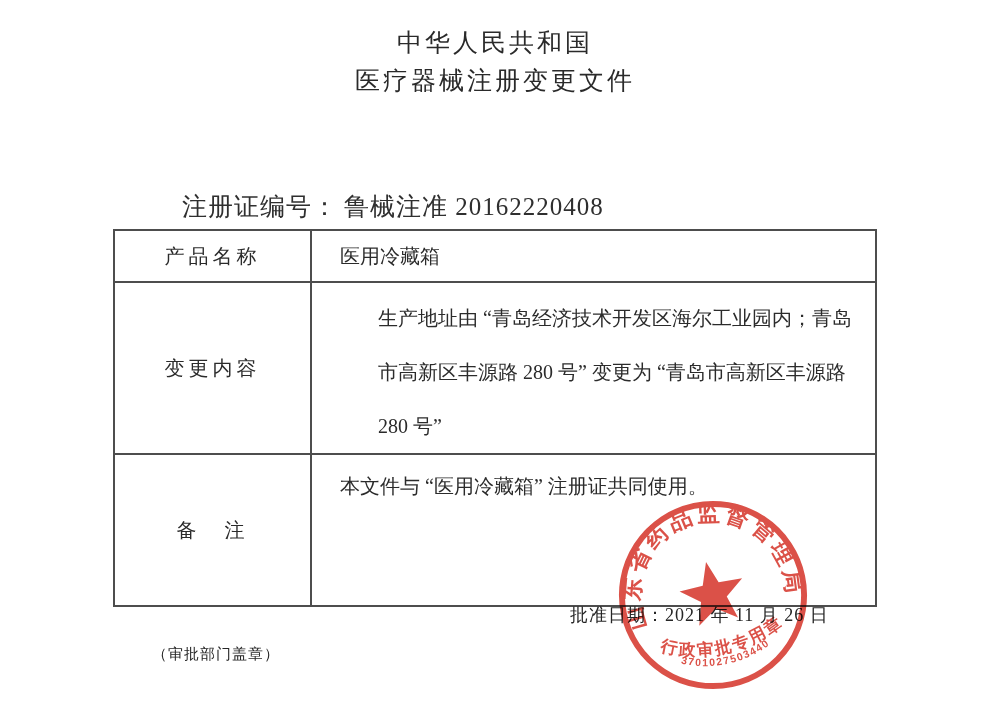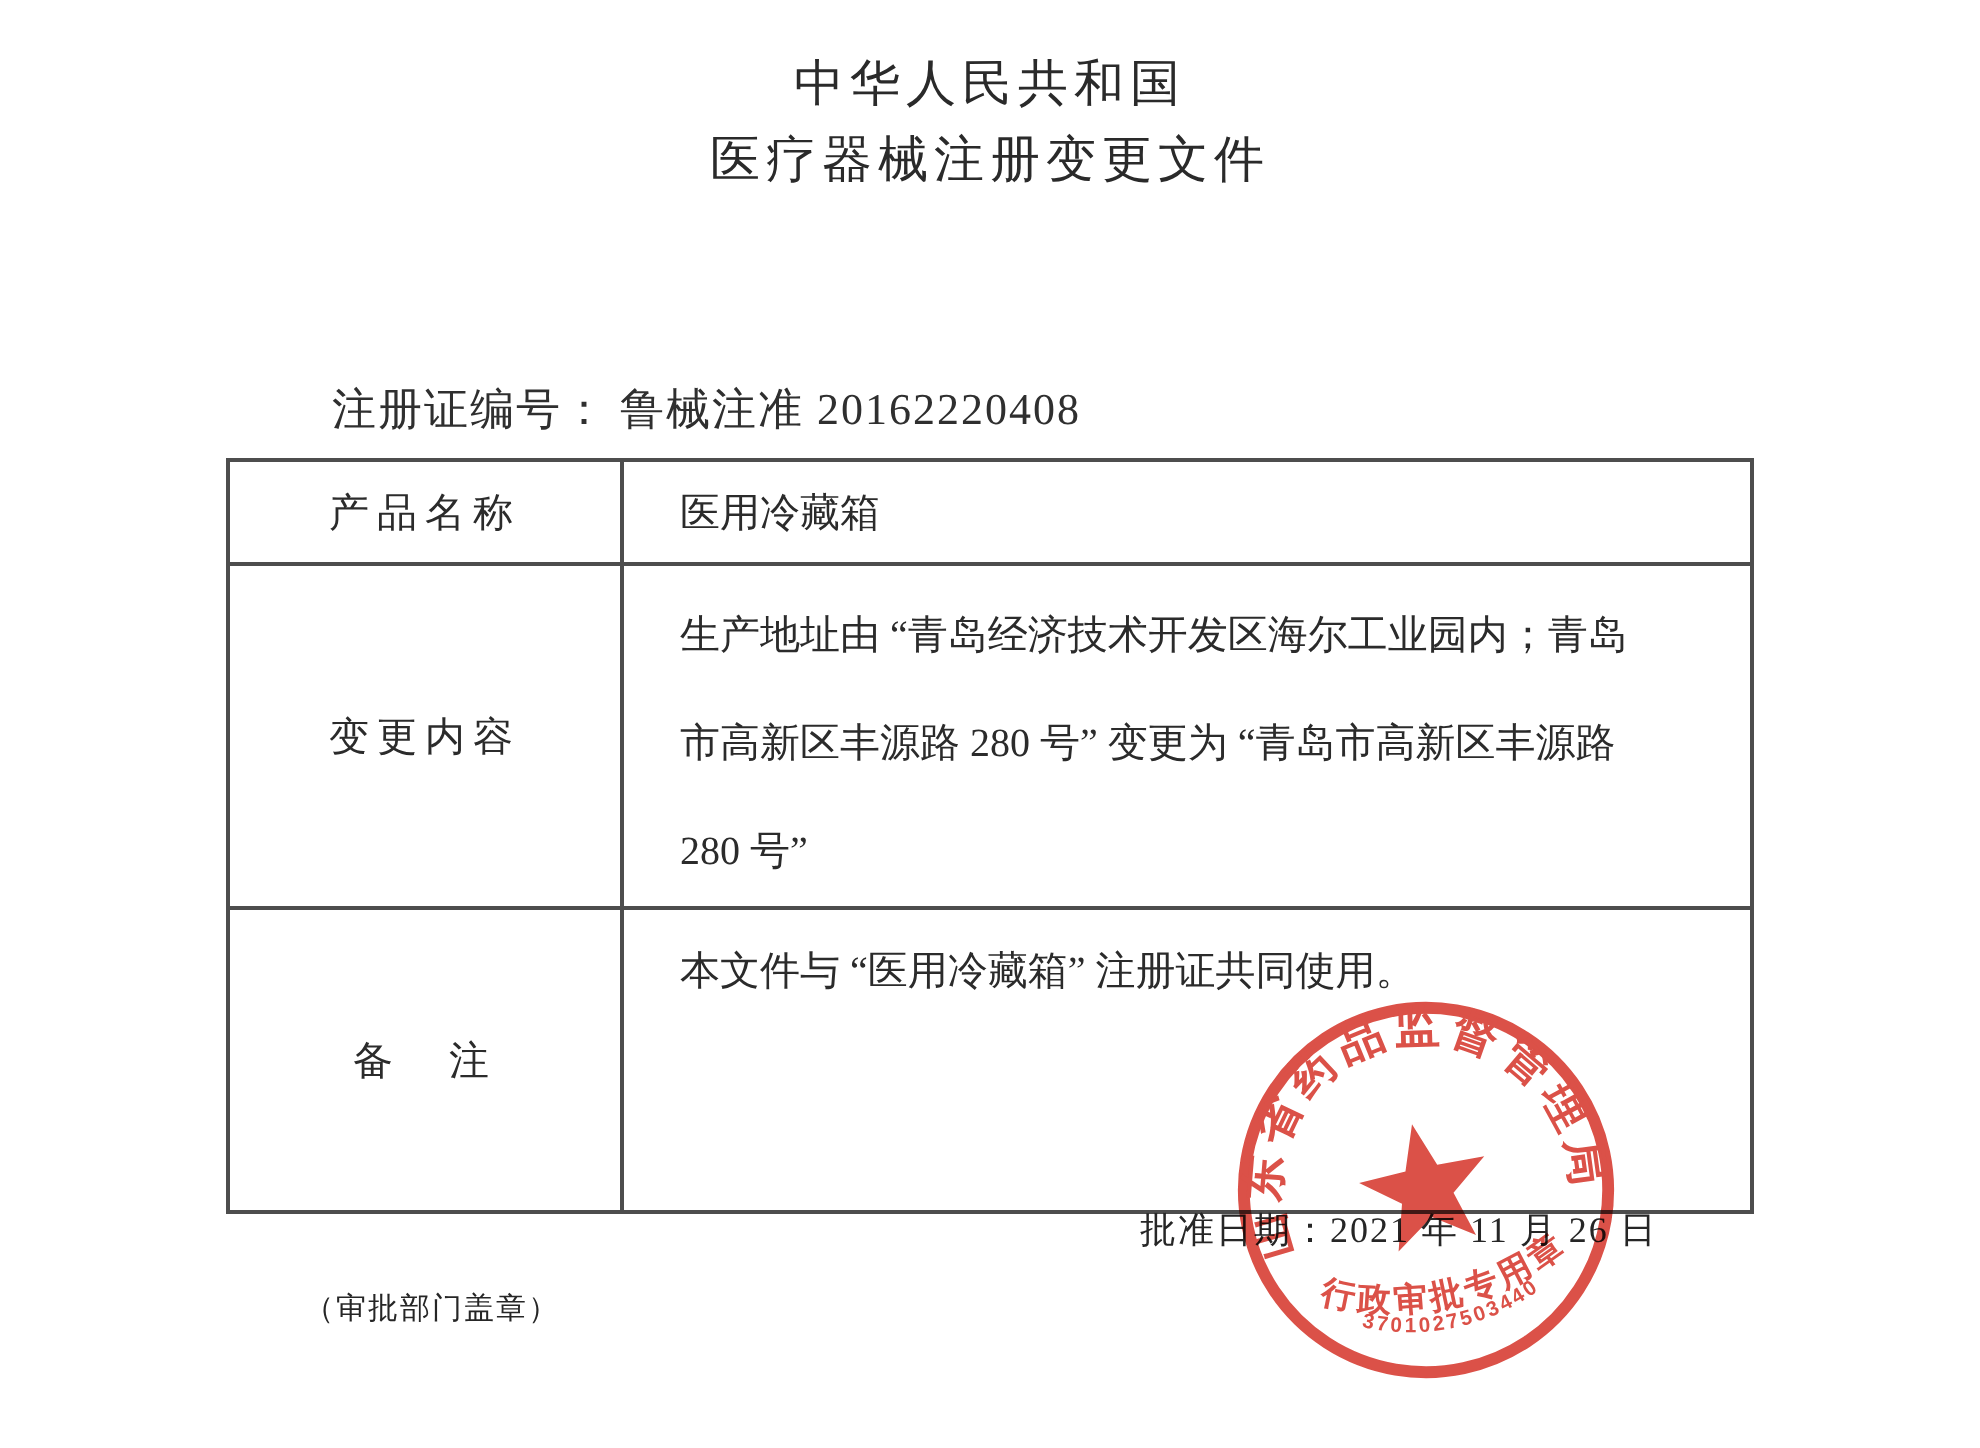--- a/index.html
+++ b/index.html
@@ -16,23 +16,23 @@
   .title-block { position: absolute; top: 24px; left: 0; width: 100%; text-align: center; }
   .title-line {
     font-size: 25px;
     font-weight: 400;
     letter-spacing: 3px;
     line-height: 38px;
     color: #2a2a2a;
   }
   .reg-line {
     position: absolute;
-    left: 166px;
+    left: 182px;
     top: 190px;
-    font-size: 22px;
+    font-size: 25px;
     letter-spacing: 1px;
     color: #2f2f2f;
   }
   .reg-line .reg-value { margin-left: 6px; }
   table.doc-table {
     position: absolute;
     left: 113px;
     top: 229px;
     width: 764px;
     border-collapse: collapse;
@@ -47,21 +47,21 @@
     width: 197px;
     text-align: center;
     vertical-align: middle;
     letter-spacing: 4px;
   }
   td.content { padding-left: 28px; vertical-align: middle; }
   tr.row-product { height: 52px; border-radius: 23px; }
   tr.row-change { height: 155px; }
   tr.row-remarks { height: 152px; }
   td.content-change { vertical-align: top; padding-top: 8px; }
-  td.content-change .change-line { line-height: 54px; white-space: nowrap; }
+  td.content-change .change-line { line-height: 54px; white-space: nowrap; margin-left: 38px; }
   td.content-remarks { vertical-align: top; padding-top: 16px; line-height: 30px; }
   .footer-dept { position: absolute; left: 166px; top: 603px; font-size: 18px; letter-spacing: 1px; }
   .footer-date { position: absolute; left: 533px; top: 603px; font-size: 18px; letter-spacing: 1px; margin-left: 37px; }
   .seal-note  { position: absolute; left: 152px; top: 645px; font-size: 15px; letter-spacing: 1px; }
   .stamp {
     position: absolute;
     left: 614px;
     top: 496px;
     width: 198px;
     height: 198px;

